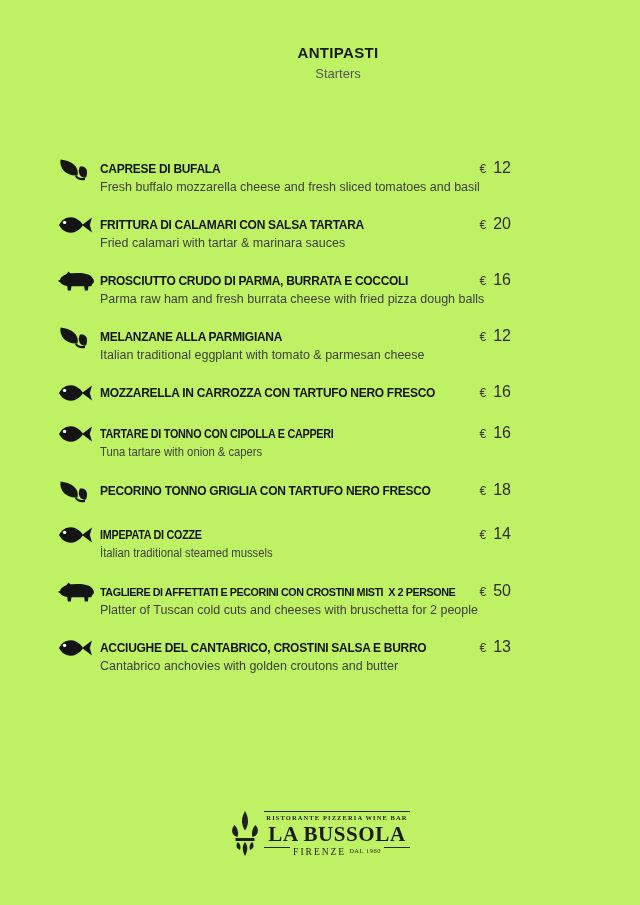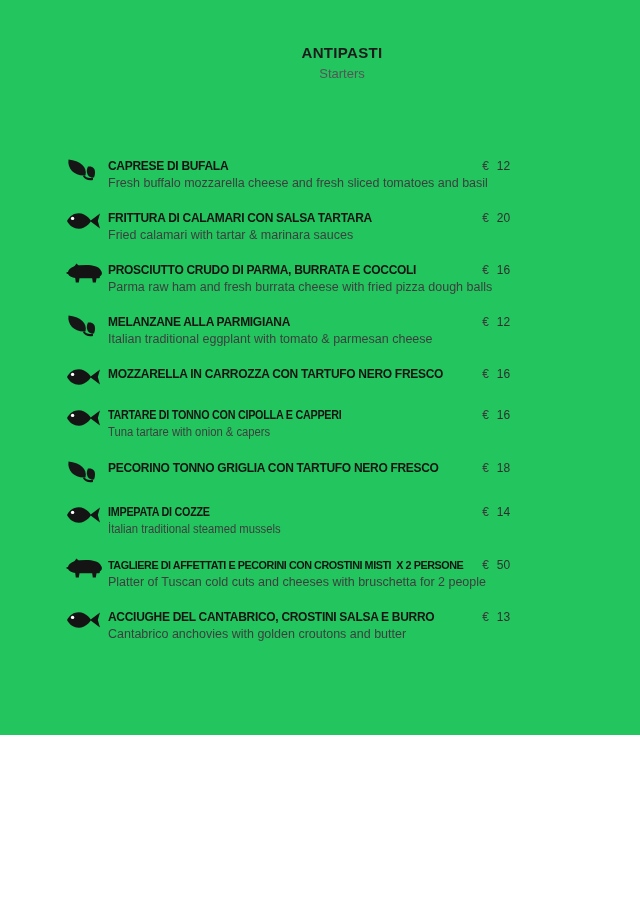--- a/index.html
+++ b/index.html
@@ -1,45 +1,44 @@
 <!DOCTYPE html>
 <html><head>
 <meta charset="utf-8">
 <style>
   html,body{margin:0;padding:0;background:#fff;}
   .page{
     position:relative;
-    width:640px;height:735px;
-    background:#22c55e;
+    width:640px;height:905px;
+    background:#bef264;
     outline:1px solid #e3e3e3;
     font-family:"Liberation Sans", sans-serif;
     color:#1c1c1c;
     overflow:hidden;
     box-sizing:border-box;
-    padding-left:8px;
   }
   
   .header{ padding-top:44px; padding-left:36px; text-align:center; }
   .page-title{ font-size:15px; font-weight:bold; letter-spacing:.3px; color:#1b1b1b; line-height:18px;}
   .page-subtitle{ font-size:13px; color:#555; margin-top:4px; line-height:15px;}
   
   .menu{ margin-top:78px; padding-left:58px; padding-right:129px; }
   .menu-item{ display:flex; align-items:flex-start; margin-bottom:21px; }
   .icon-slot{ width:42px; flex:0 0 42px; display:flex; align-items:flex-start; }
   .icon-slot svg{ display:block; }
   .item-body{ flex:1 1 auto; min-width:0; }
   .item-topline{ display:flex; justify-content:space-between; align-items:baseline; flex-wrap:nowrap; }
   .item-name{
     font-weight:bold; font-size:12px; letter-spacing:-0.3px;
     color:#141414; line-height:14px; white-space:pre;
     flex:0 1 auto; overflow:visible;
   }
   .item-pricewrap{ flex:0 0 auto; display:flex; align-items:baseline; margin-left:8px; }
   .item-currency{ font-size:12px; color:#3a3a3a; }
-  .item-price{ font-size:12px; color:#2e2e2e; min-width:15px; text-align:center; margin-left:7px; }
+  .item-price{ font-size:16px; color:#2e2e2e; min-width:15px; text-align:right; margin-left:7px; }
   .item-desc{ font-size:12.5px; color:#3e3e3e; line-height:14px; margin-top:3px; }
   .menu-item.narrow .item-name,
   .menu-item.narrow .item-desc{ display:inline-block; transform:scaleX(.9); transform-origin:left top; }
   .menu-item.tight .item-name{ font-size:10.8px; letter-spacing:-0.45px; }
   
   .footer{ position:absolute; left:0; top:810px; width:640px; display:flex; justify-content:center; }
   .logo{ display:flex; align-items:center; }
   .logo-fleur{ margin-right:4px; display:flex; align-items:center; }
   .logo-text{ width:146px; }
   .logo-toprule{ height:1px; background:#2a2a2a; margin-bottom:2px; }

